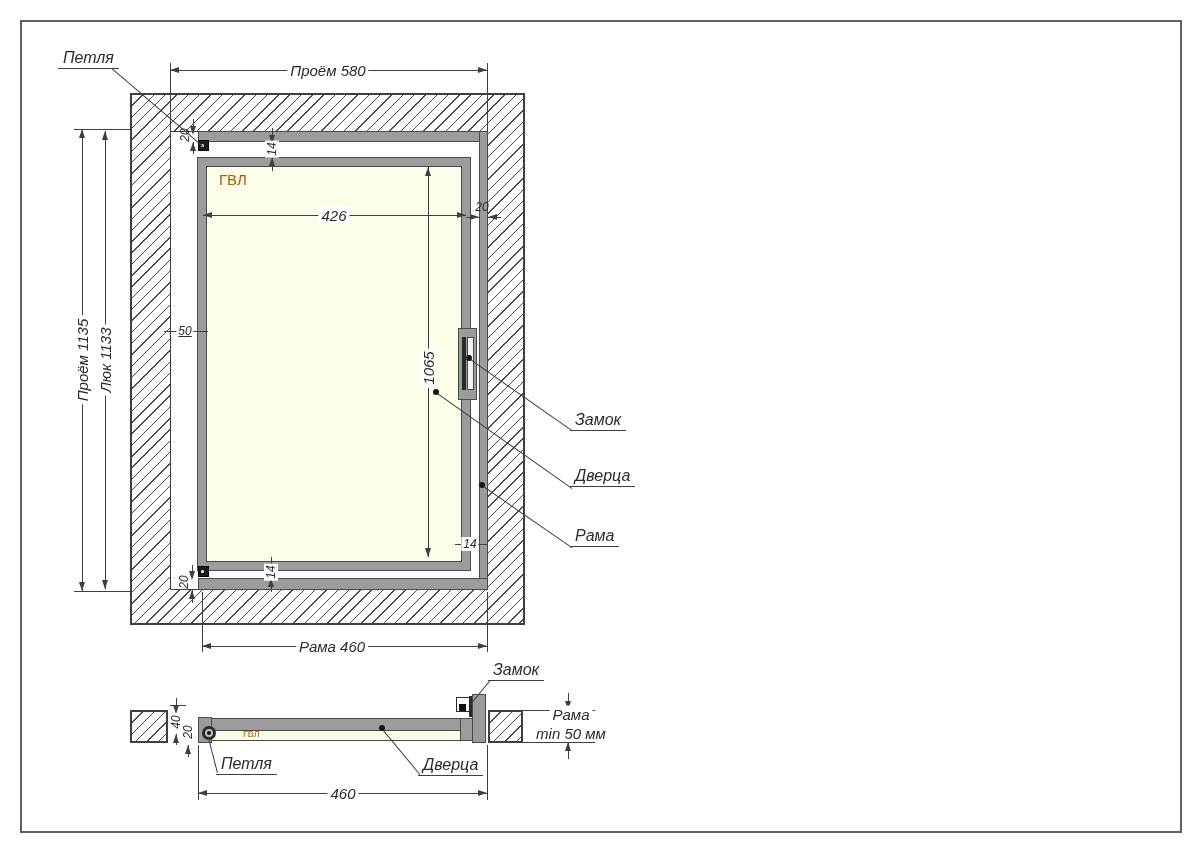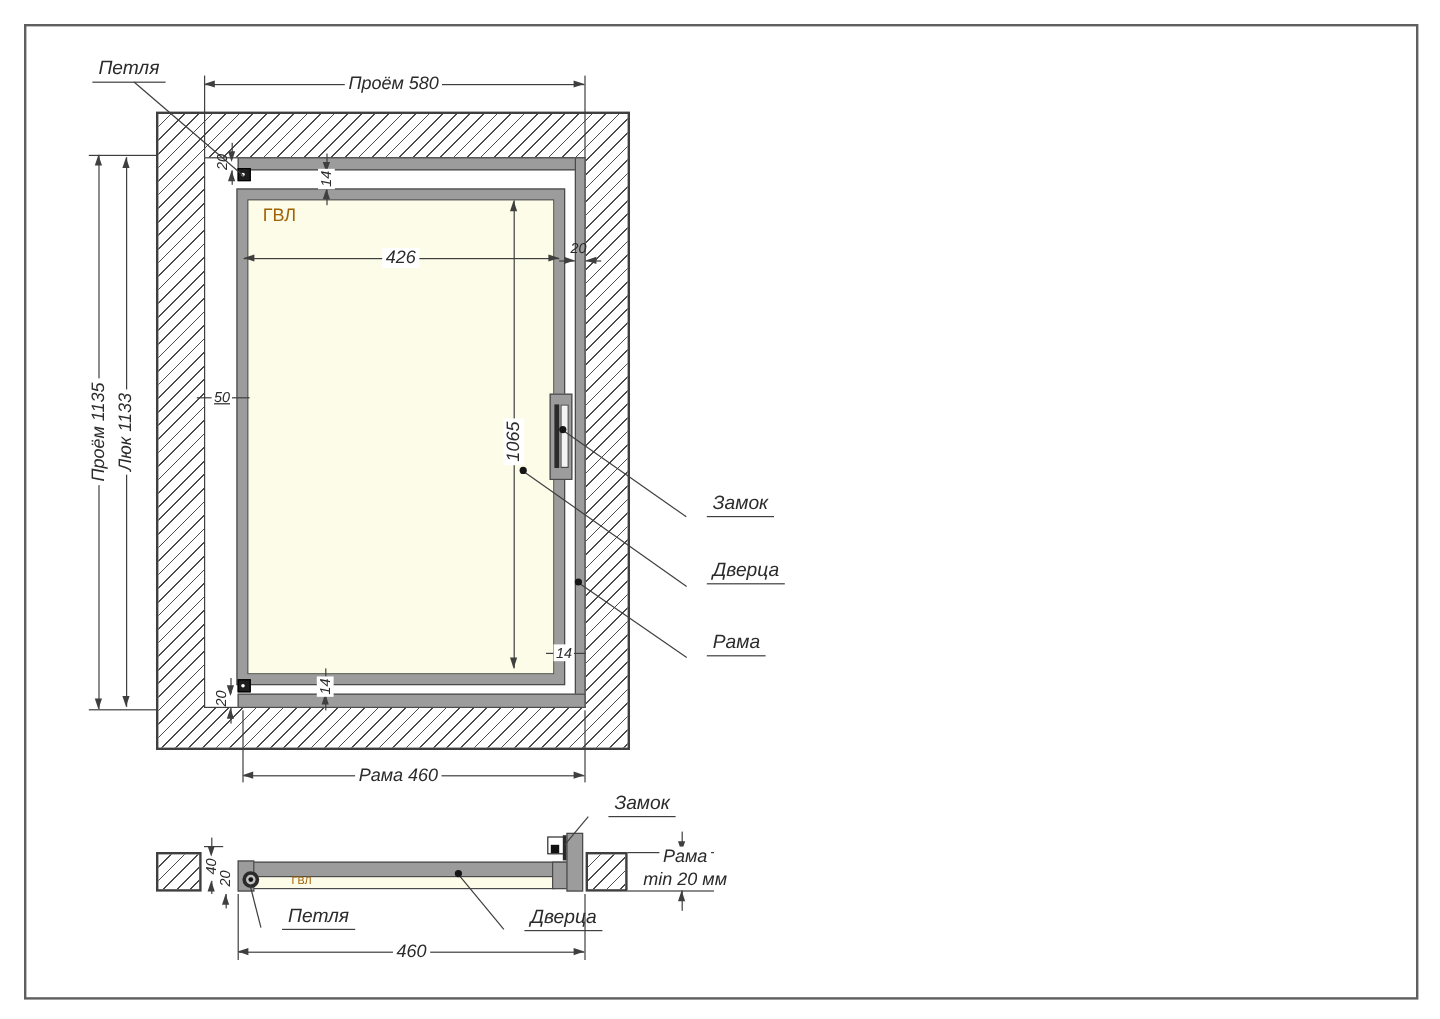--- a/index.html
+++ b/index.html
@@ -22,21 +22,21 @@
   .arr.l{border-width:3px 9px 3px 0;border-right-color:#3f3f3f;}
   .arr.u{border-width:0 3px 9px 3px;border-bottom-color:#3f3f3f;}
   .arr.d{border-width:9px 3px 0 3px;border-top-color:#3f3f3f;}
   .dim{position:absolute;font:italic 13px "Liberation Sans",sans-serif;color:#2b2b2b;
        background:#fff;padding:0 3px;transform:translate(-50%,-50%);white-space:nowrap;z-index:6;}
   .dim.sm{font-size:12px;padding:0 2px;}
   .dim.lg{font-size:15px;}
   .dim.rot{transform:translate(-50%,-50%) rotate(-90deg);}
   .dim.nobg{background:transparent;}
   .lbl{position:absolute;font:italic 16px "Liberation Sans",sans-serif;color:#2b2b2b;
-       border-bottom:1px solid #3f3f3f;padding:0 5px 1px 5px;white-space:nowrap;z-index:7;margin-left:19px;}
+       border-bottom:1px solid #3f3f3f;padding:0 5px 1px 5px;white-space:nowrap;z-index:7;}
   .leader{position:absolute;height:1px;background:#3f3f3f;transform-origin:0 0;z-index:5;}
   .dot{position:absolute;width:6px;height:6px;border-radius:50%;background:#161616;
        transform:translate(-50%,-50%);z-index:6;}
   .txt{position:absolute;font:14px "Liberation Sans",sans-serif;color:#a16207;}
   .hinge{position:absolute;width:11px;height:11px;background:#1d1d1d;border:1px solid #000;}
   .hinge:after{content:"";position:absolute;left:2px;top:3px;width:3px;height:3px;
                border-radius:50%;background:#fff;}
 </style>
 </head>
 <body>
@@ -192,21 +192,21 @@
     <div class="arr u" style="left:185px;top:745px;"></div>
     <div class="dim sm rot" style="left:188px;top:732px;">20</div>
 
     <div class="hl" style="left:523px;top:710px;width:72px;"></div>
     <div class="hl" style="left:523px;top:742px;width:72px;"></div>
     <div class="vl" style="left:568px;top:693px;height:17px;"></div>
     <div class="arr d" style="left:565px;top:701px;"></div>
     <div class="vl" style="left:568px;top:742px;height:17px;"></div>
     <div class="arr u" style="left:565px;top:742px;"></div>
     <div class="dim lg" style="left:571px;top:714px;">Рама</div>
-    <div class="dim lg" style="left:571px;top:733px;">min 20 мм</div>
+    <div class="dim lg" style="left:571px;top:733px;">min 50 мм</div>
 
     <div class="vl" style="left:198px;top:745px;height:55px;"></div>
     <div class="vl" style="left:487px;top:745px;height:55px;"></div>
     <div class="hl" style="left:199px;top:793px;width:288px;"></div>
     <div class="arr l" style="left:198px;top:790px;"></div>
     <div class="arr r" style="left:478px;top:790px;"></div>
     <div class="dim lg" style="left:343px;top:793px;">460</div>
   </div>
 
 </div>

